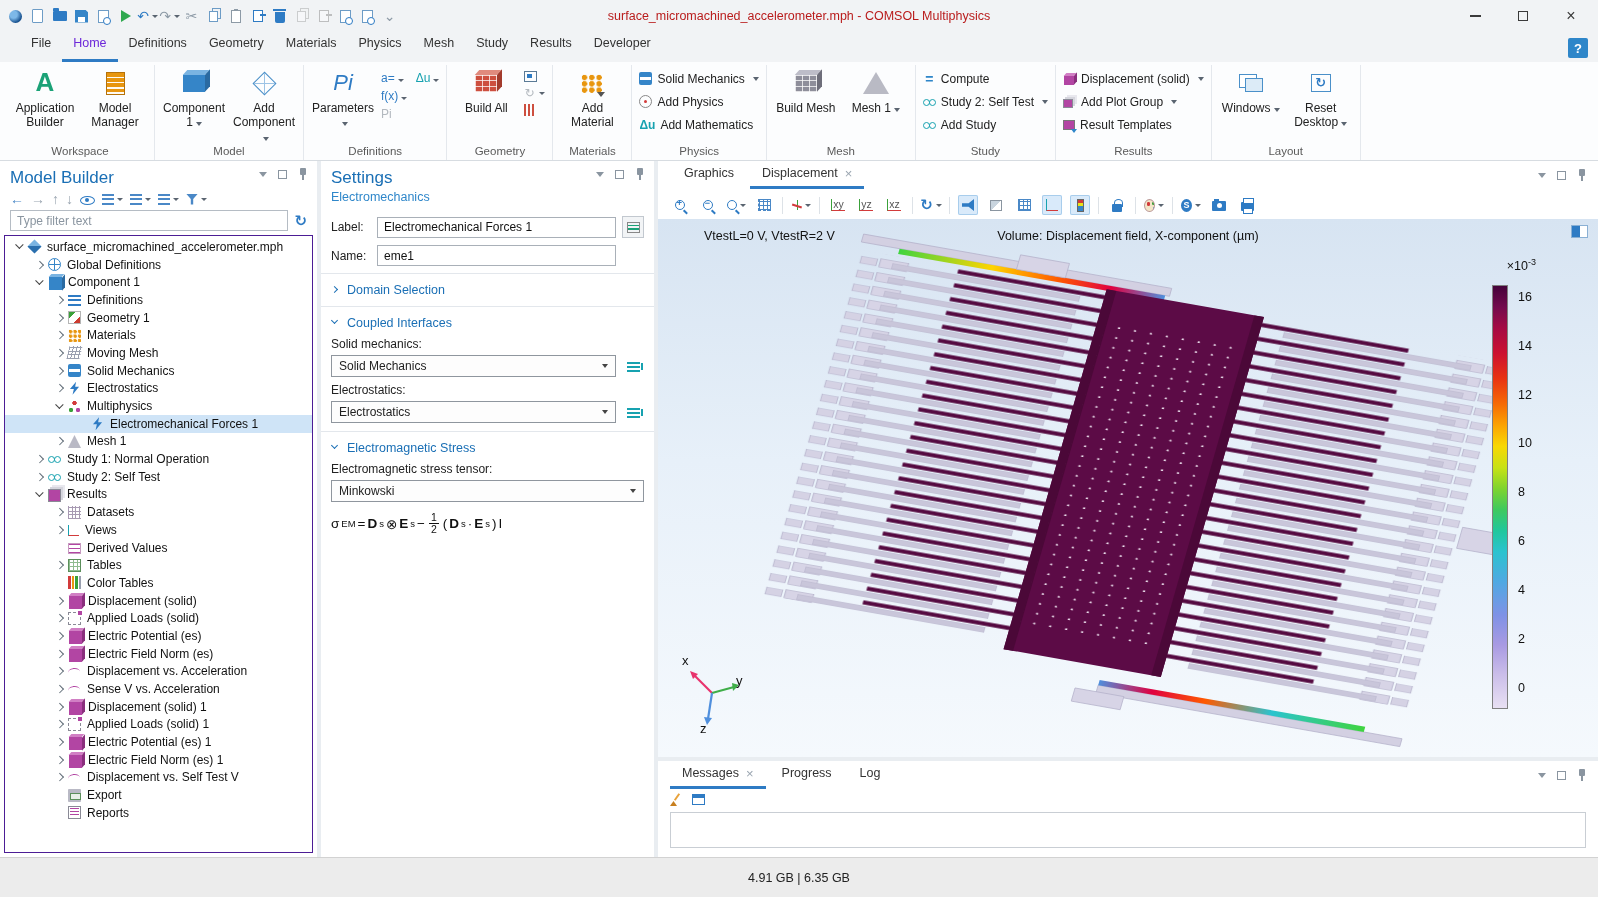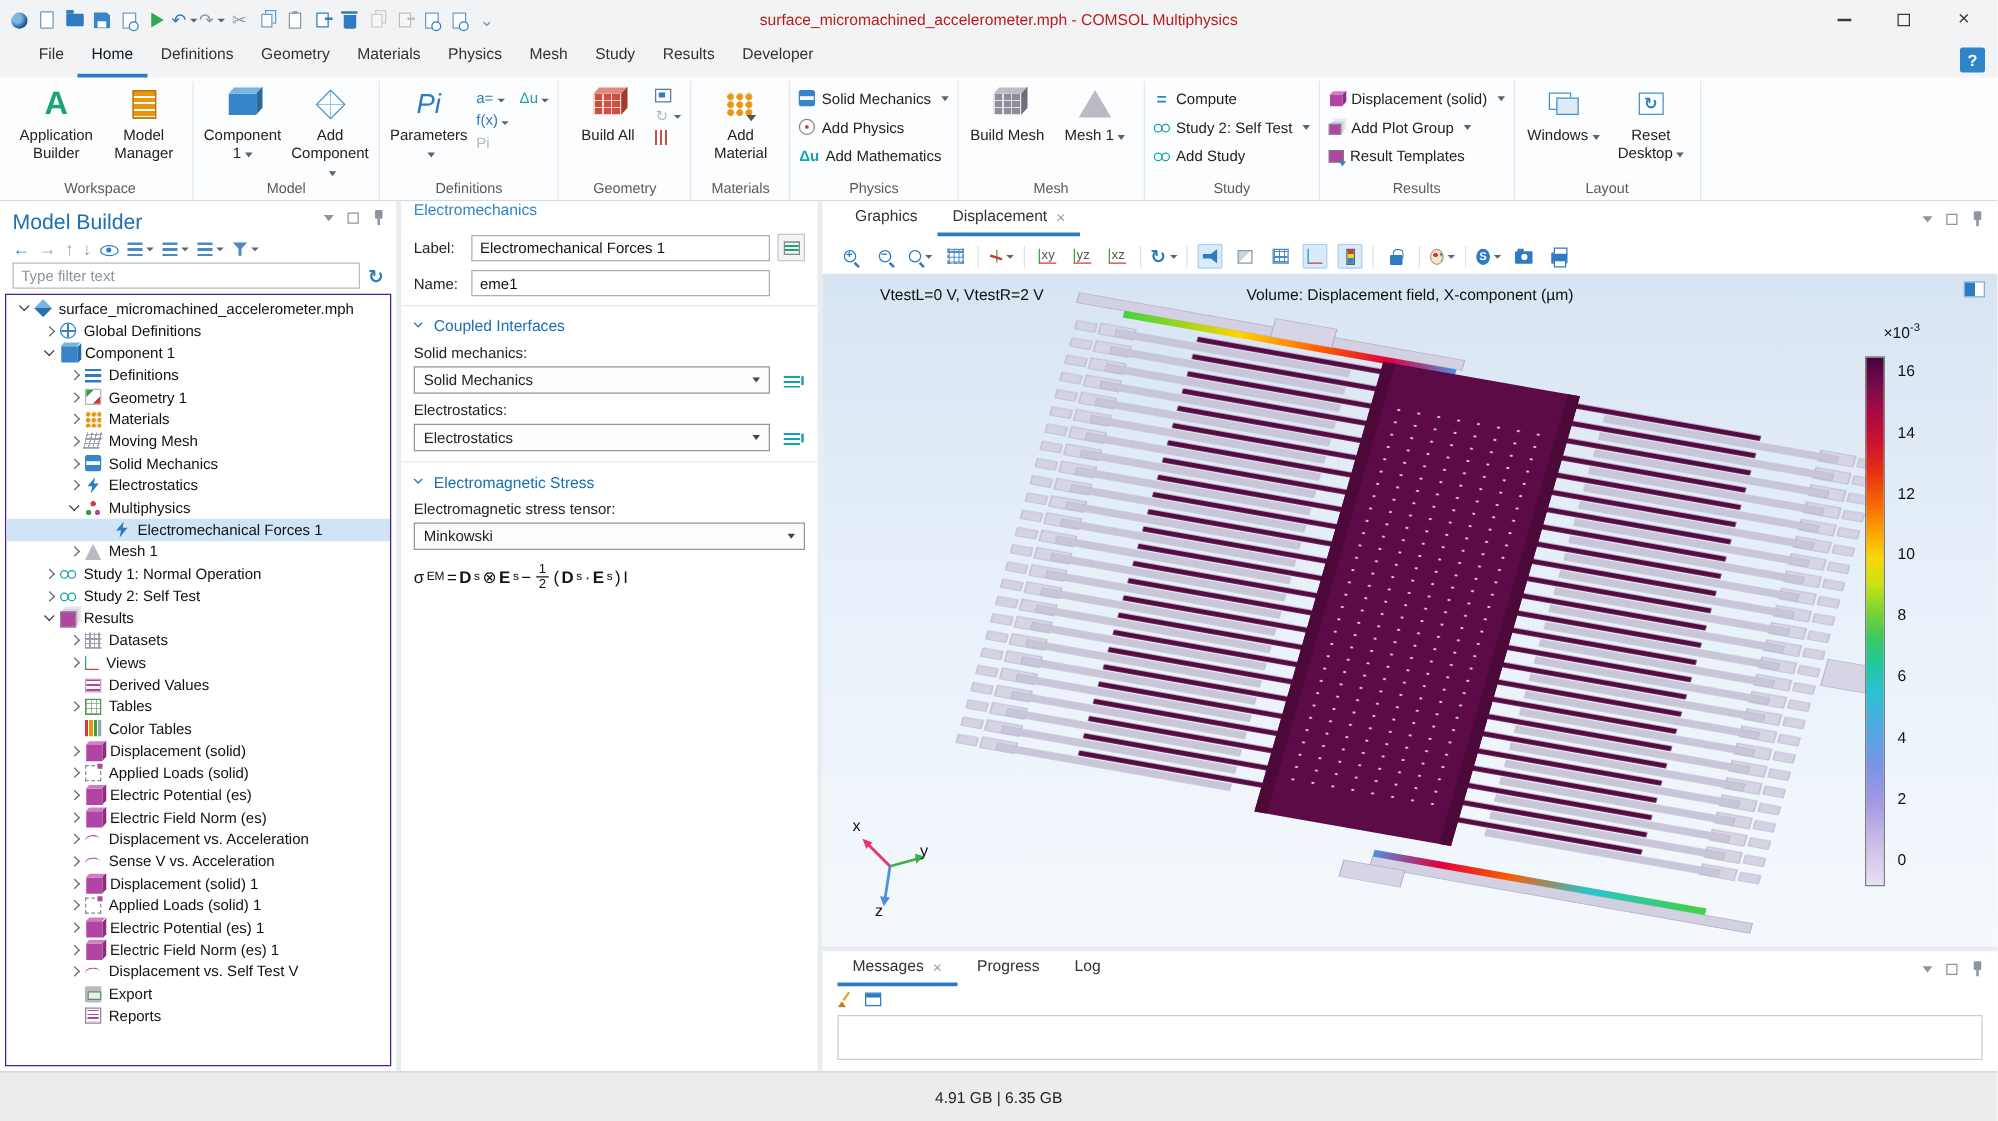--- a/index.html
+++ b/index.html
@@ -34,21 +34,21 @@
 .title-text{position:absolute;left:50%;transform:translateX(-50%);top:0;height:32px;display:flex;align-items:center;font-size:12.5px;color:#b91c1c;white-space:nowrap}
 .wctrl{margin-left:auto;display:flex;align-items:center;gap:34px;padding-right:14px}
 .wc{width:14px;height:14px;display:flex;align-items:center;justify-content:center;color:#3a3a3a}
 .wc-min{width:11px;height:1.5px;background:#3a3a3a}
 .wc-max{width:10px;height:10px;border:1.4px solid #3a3a3a}
 .wc-close{font-size:16px;line-height:10px}
 
 
 .menubar{height:30px;background:#f1f3f5;display:flex;padding:0 0 0 20px;position:relative;flex:none}
 .mitem{padding:4px 11px 5px;font-size:12.5px;color:#333;border-bottom:3px solid transparent;cursor:default}
-.mitem.active{color:#0f172a;border-bottom-color:#2e7bc4}
+.mitem.active{color:#6d28d9;border-bottom-color:#2e7bc4}
 .help-btn{position:absolute;right:10px;bottom:4px;width:20px;height:20px;background:#2e86c9;color:#fff;font-weight:bold;display:flex;align-items:center;justify-content:center;border-radius:2px;font-size:13px}
 
 
 .ribbon{height:99px;background:#fcfdfe;border-bottom:1px solid #d7dce1;display:flex;padding:3px 0 0 6px;flex:none}
 .rgroup{display:flex;flex-direction:column;border-right:1px solid #e4e8ed;padding:2px 7px 0;position:relative}
 .rg-label{text-align:center;font-size:11.5px;color:#5a5a5a;margin-top:auto;padding-bottom:3px}
 .rg-content{display:flex;gap:6px;align-items:flex-start;height:72px}
 .bigbtn{width:64px;display:flex;flex-direction:column;align-items:center;text-align:center;font-size:12px;color:#222;line-height:1.2;gap:4px;padding-top:2px}
 .bigbtn .lbl{display:inline}
 .bico{height:28px;display:flex;align-items:center;justify-content:center}
@@ -730,32 +730,46 @@
           </div>
         <div class="trow lv2">
             <span class="exp n"></span>
             <span class="ti i-report"></span>
             <span class="tlabel">Reports</span>
           </div>
       </div>
     </div>
 
     <div class="panel sp">
+      <div class="phead">
+        <span class="ptitle">Settings</span>
+        <span class="pctrl">
+          <span class="pc-car"></span>
+          <span class="pc-box"></span>
+          <span class="pc-pin"></span>
+        </span>
+      </div>
       <div class="sp-sub">Electromechanics</div>
       <div class="sp-body">
         <div class="frow">
           <span class="flabel">Label:</span>
           <input class="txt" value="Electromechanical Forces 1" style="">
           <span class="side-btn">
               <span class="i-rename"></span>
             </span>
         </div>
         <div class="frow" style="padding-right:38px">
           <span class="flabel">Name:</span>
           <input class="txt" value="eme1" style="">
+        </div>
+        <div class="sect">
+          <div class="sect-head">
+              <span class="chev c"></span>
+              <span>Domain Selection</span>
+            </div>
         </div>
         <div class="sect">
           <div class="sect-head">
               <span class="chev o"></span>
               <span>Coupled Interfaces</span>
             </div>
           <div class="flabel2">Solid mechanics:</div>
           <div class="crow">
             <div class="combo">
                 <span>Solid Mechanics</span>

